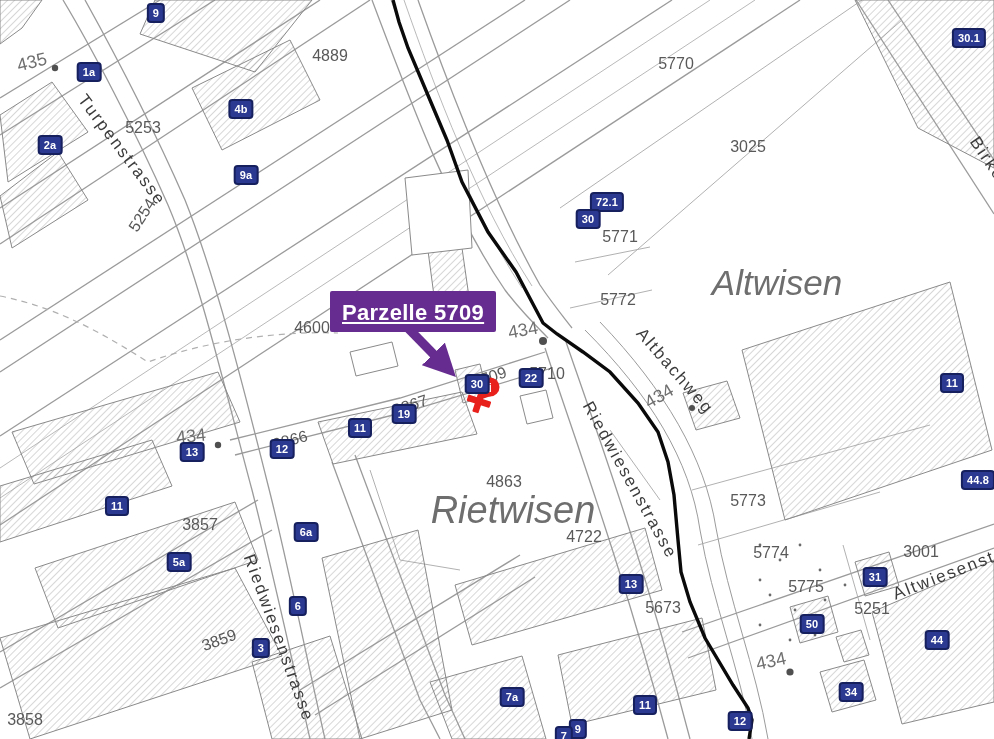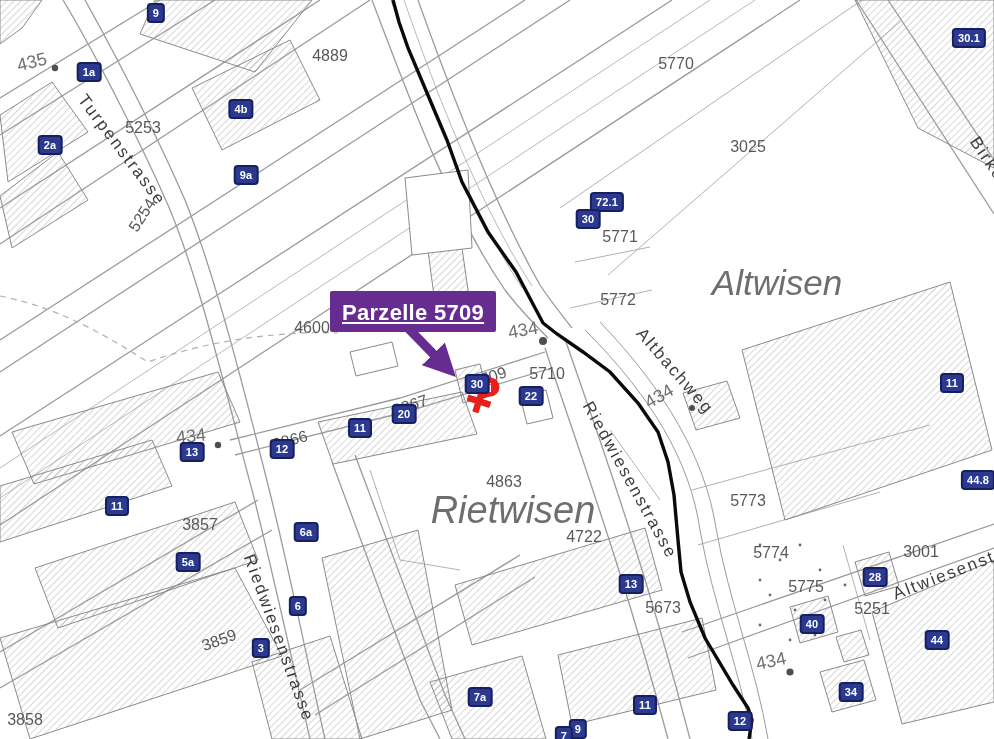--- a/index.html
+++ b/index.html
@@ -205,35 +205,35 @@
   <div class="badge" style="left:89px;top:72px">1a</div>
   <div class="badge" style="left:50px;top:145px">2a</div>
   <div class="badge" style="left:241px;top:109px">4b</div>
   <div class="badge" style="left:246px;top:175px">9a</div>
   <div class="badge" style="left:607px;top:202px">72.1</div>
   <div class="badge" style="left:588px;top:219px">30</div>
   <div class="badge" style="left:969px;top:38px">30.1</div>
   <div class="badge" style="left:952px;top:383px">11</div>
   <div class="badge" style="left:978px;top:480px">44.8</div>
   <div class="badge" style="left:477px;top:384px">30</div>
-  <div class="badge" style="left:531px;top:396px">22</div>
-  <div class="badge" style="left:404px;top:414px">20</div>
+  <div class="badge" style="left:531px;top:378px">22</div>
+  <div class="badge" style="left:404px;top:414px">19</div>
   <div class="badge" style="left:360px;top:428px">11</div>
   <div class="badge" style="left:282px;top:449px">12</div>
   <div class="badge" style="left:192px;top:452px">13</div>
   <div class="badge" style="left:117px;top:506px">11</div>
   <div class="badge" style="left:306px;top:532px">6a</div>
-  <div class="badge" style="left:188px;top:562px">5a</div>
+  <div class="badge" style="left:179px;top:562px">5a</div>
   <div class="badge" style="left:298px;top:606px">6</div>
   <div class="badge" style="left:261px;top:648px">3</div>
   <div class="badge" style="left:631px;top:584px">13</div>
-  <div class="badge" style="left:480px;top:697px">7a</div>
+  <div class="badge" style="left:512px;top:697px">7a</div>
   <div class="badge" style="left:645px;top:705px">11</div>
   <div class="badge" style="left:578px;top:729px">9</div>
   <div class="badge" style="left:564px;top:736px">7</div>
   <div class="badge" style="left:740px;top:721px">12</div>
-  <div class="badge" style="left:875px;top:577px">28</div>
-  <div class="badge" style="left:812px;top:624px">40</div>
+  <div class="badge" style="left:875px;top:577px">31</div>
+  <div class="badge" style="left:812px;top:624px">50</div>
   <div class="badge" style="left:937px;top:640px">44</div>
   <div class="badge" style="left:851px;top:692px">34</div>
 
   <div class="callout">Parzelle 5709</div>
 </div>
 
 </body></html>

